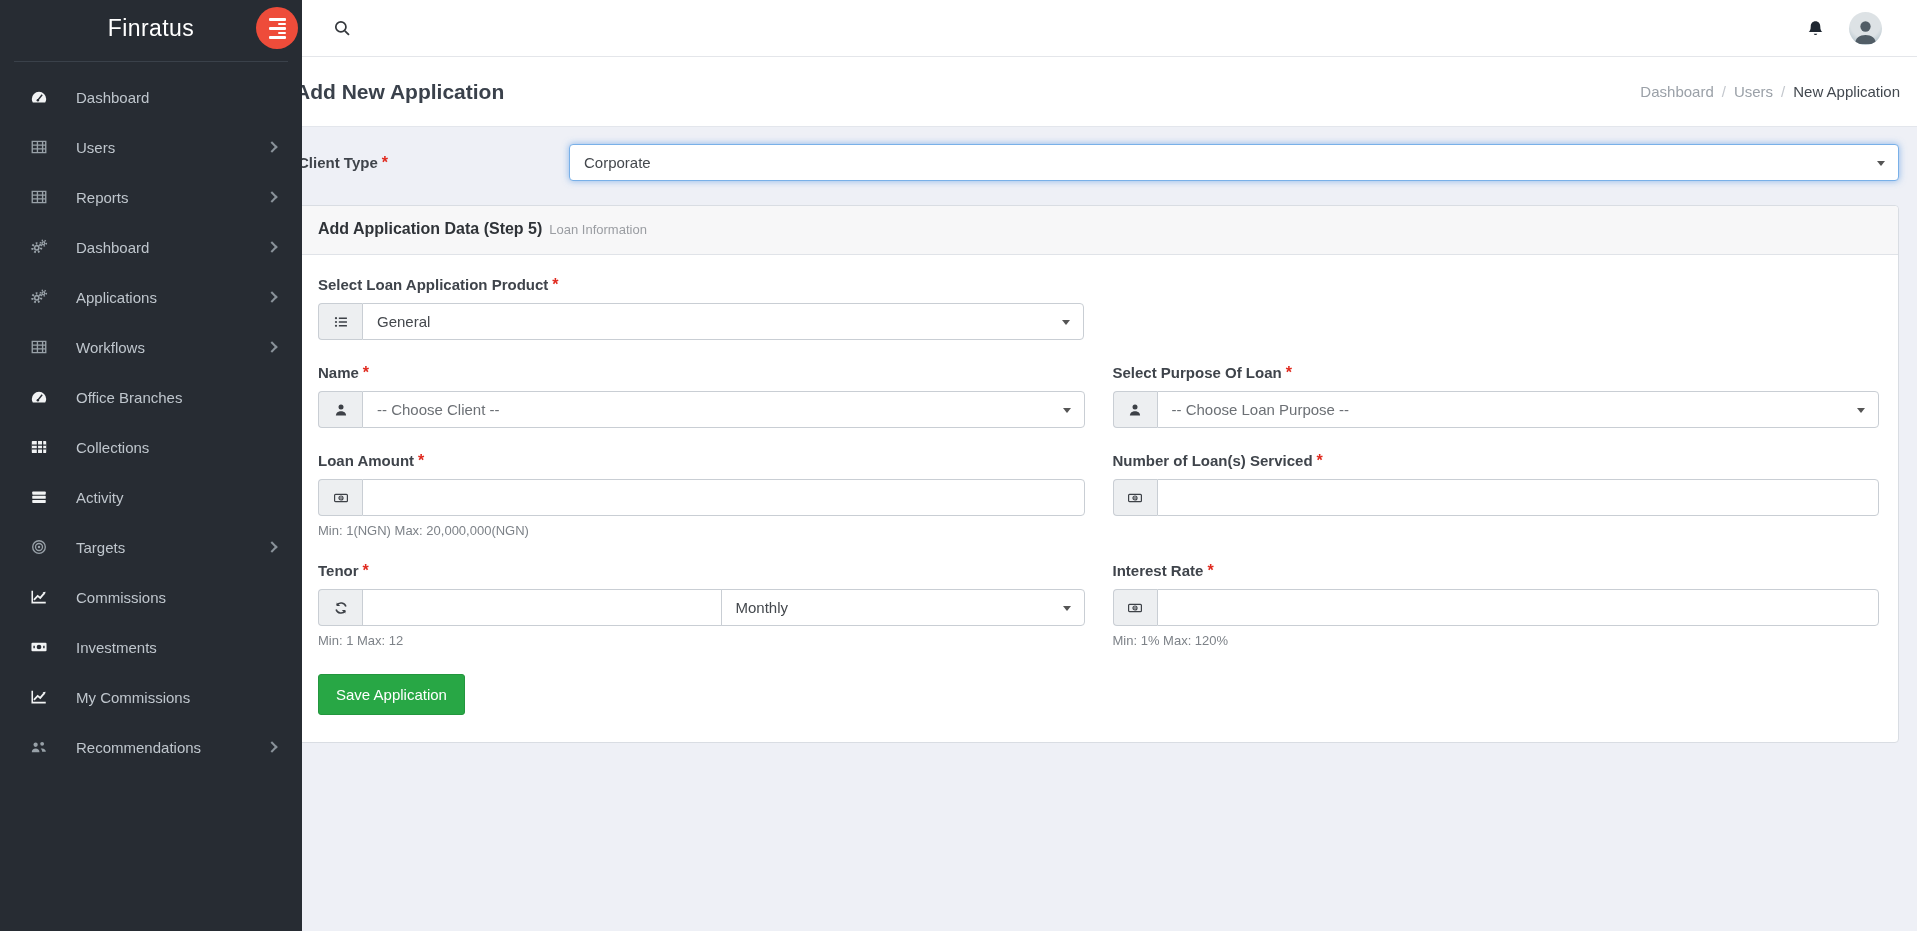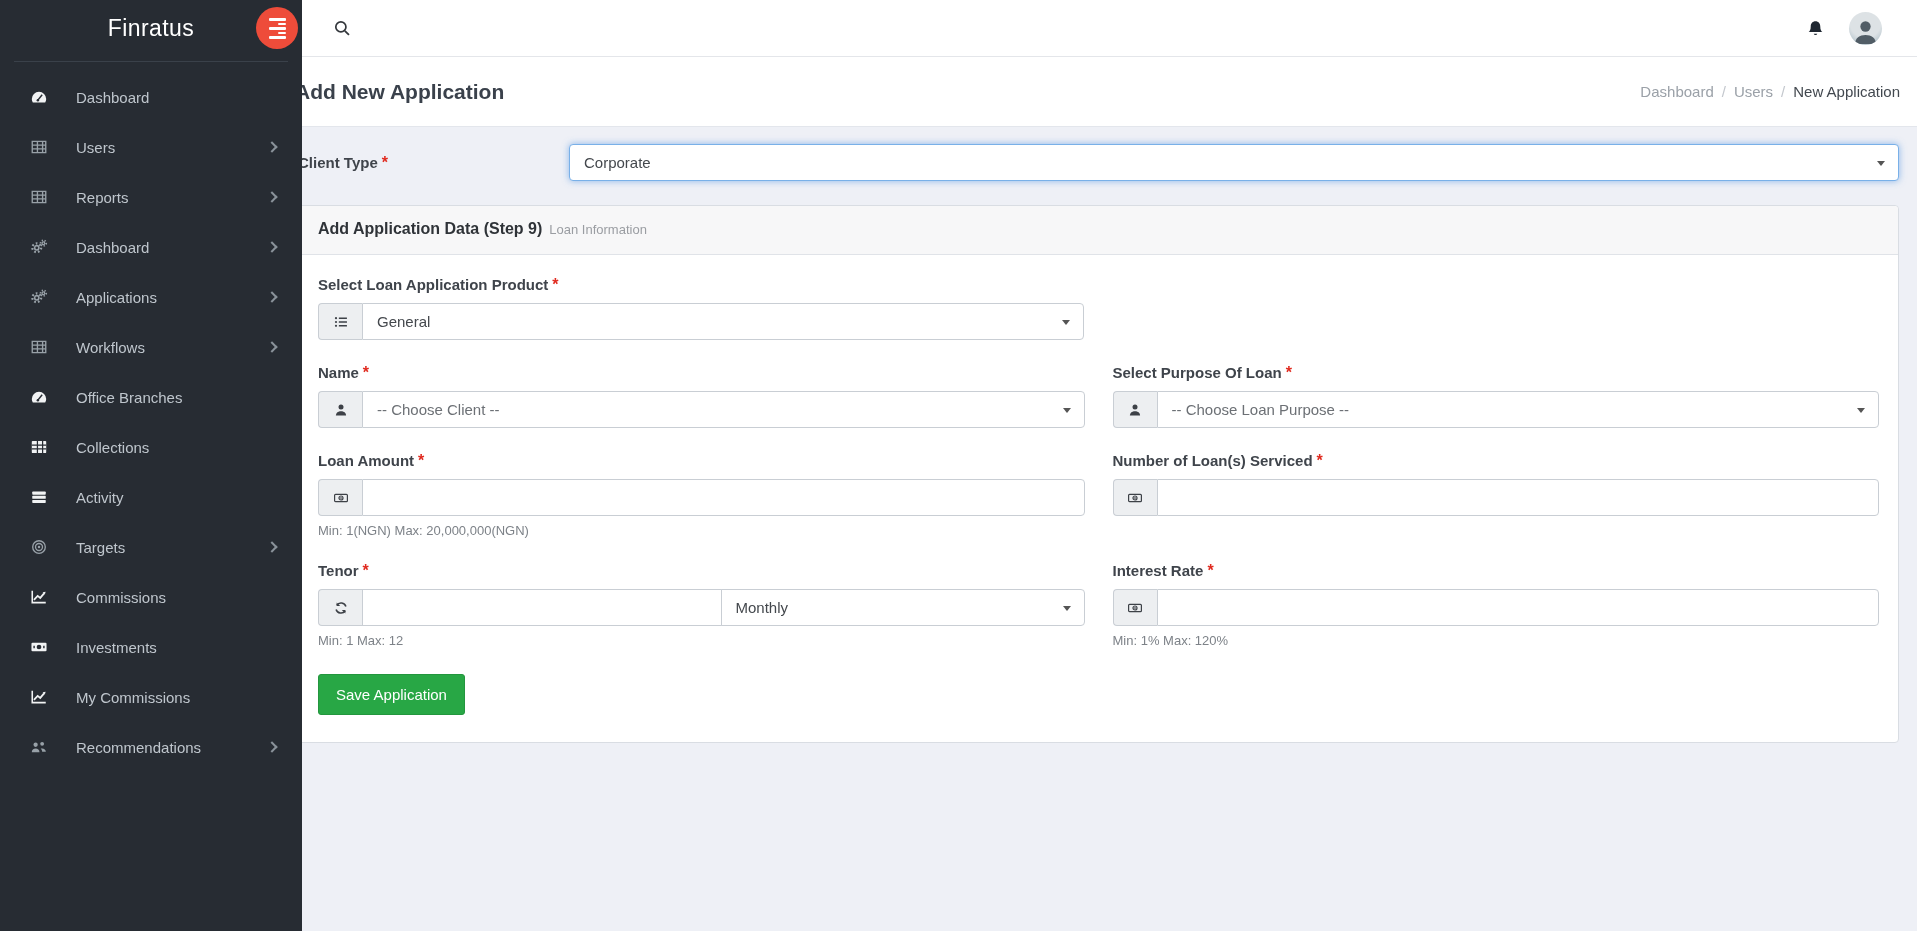--- a/index.html
+++ b/index.html
@@ -356,21 +356,21 @@
         <span class="lbl">Client Type</span><span class="req">*</span>
       </div>
       <div class="sel client-sel">
         <span>Corporate</span>
         <span class="arrow"></span>
       </div>
     </div>
 
     <section class="panel">
       <div class="panel-h">
-        <span class="panel-title">Add Application Data (Step 9)</span>
+        <span class="panel-title">Add Application Data (Step 5)</span>
         <span class="panel-sub">Loan Information</span>
       </div>
       <div class="panel-b">
 
         
         <div class="field half">
           <div class="lbl-row"><span class="lbl">Select Loan Application Product</span><span class="req">*</span></div>
           <div class="group">
             <span class="addon">
                 <svg>

